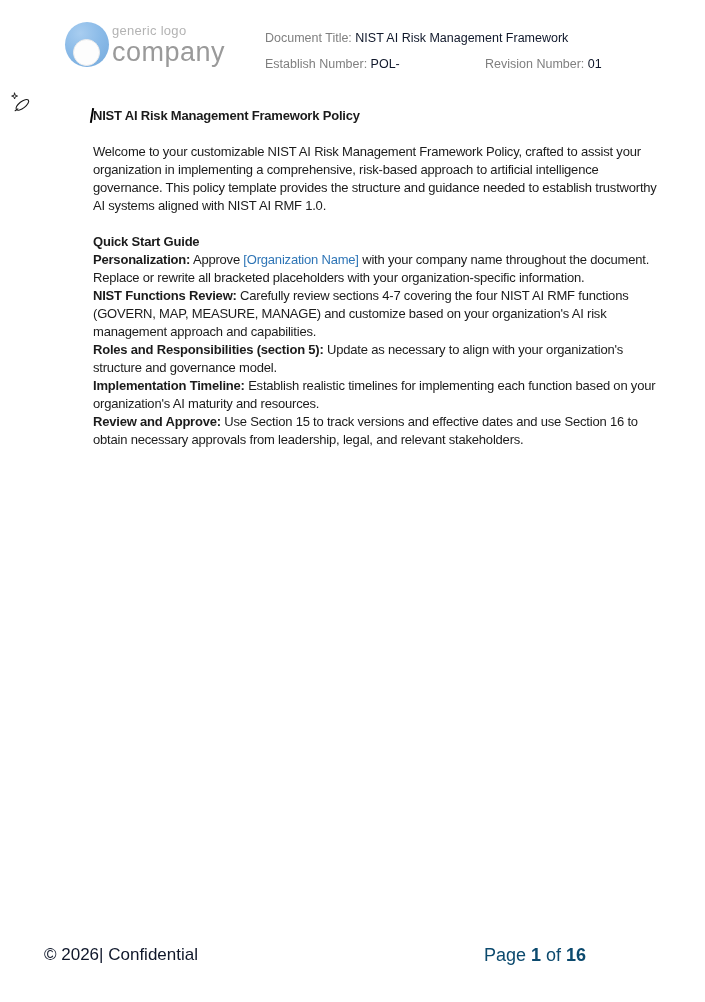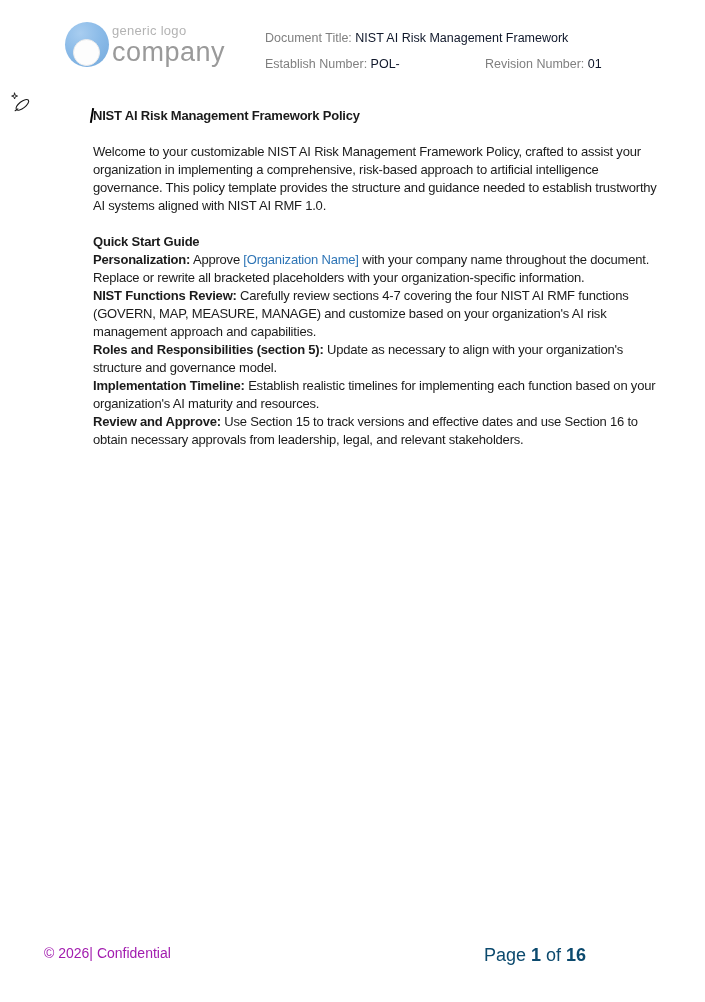--- a/index.html
+++ b/index.html
@@ -36,21 +36,21 @@
   .doc-title { font-weight:bold; margin:0 0 18px 0; position:relative; }
   .text-cursor { position:absolute; left:-2px; top:1px; width:1.5px; height:15px;
                  background:#000; transform:rotate(9deg); }
   .para { margin:0; }
   .para.gap-after { margin-bottom:18px; }
   .guide-head { font-weight:bold; }
   .para b { font-weight:bold; }
   .org-link { color:#2E75B6; }
 
   
-  .footer-left { position:absolute; left:44px; top:945px; color:#a21caf; font-size:14px; }
+  .footer-left { position:absolute; left:44px; top:945px; color:#0f172a; font-size:17px; }
   .footer-right { position:absolute; left:484px; top:945px; color:#0c4a6e; font-size:18px; }
   .footer-right b { font-weight:bold; }
 </style>
 </head>
 <body>
 
 <div class="page">
 
   <div class="logo">
     <div class="logo-blue"></div>

